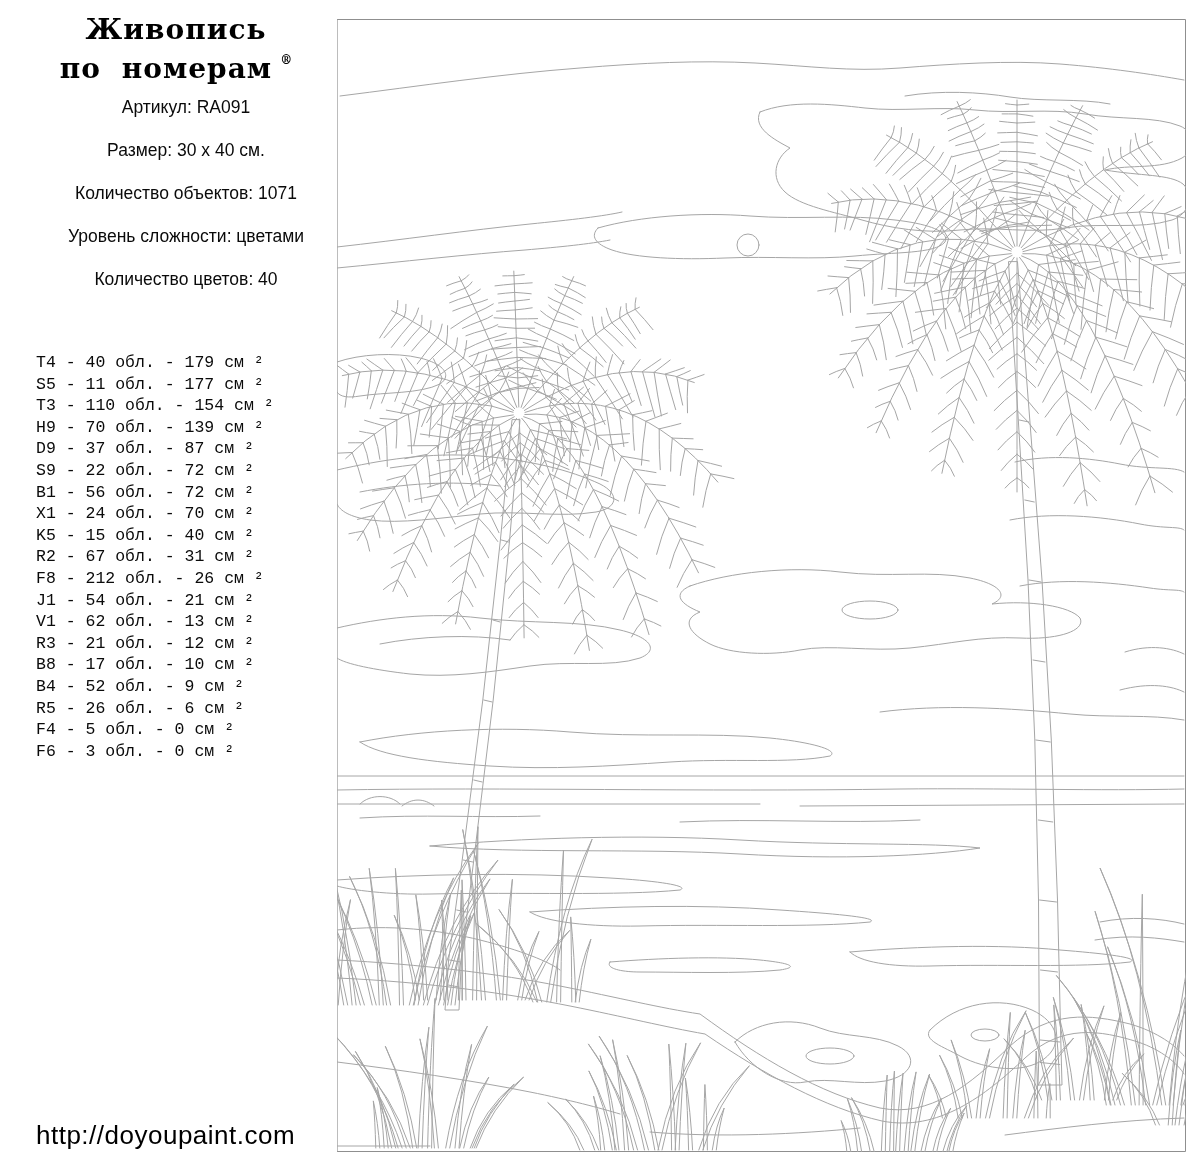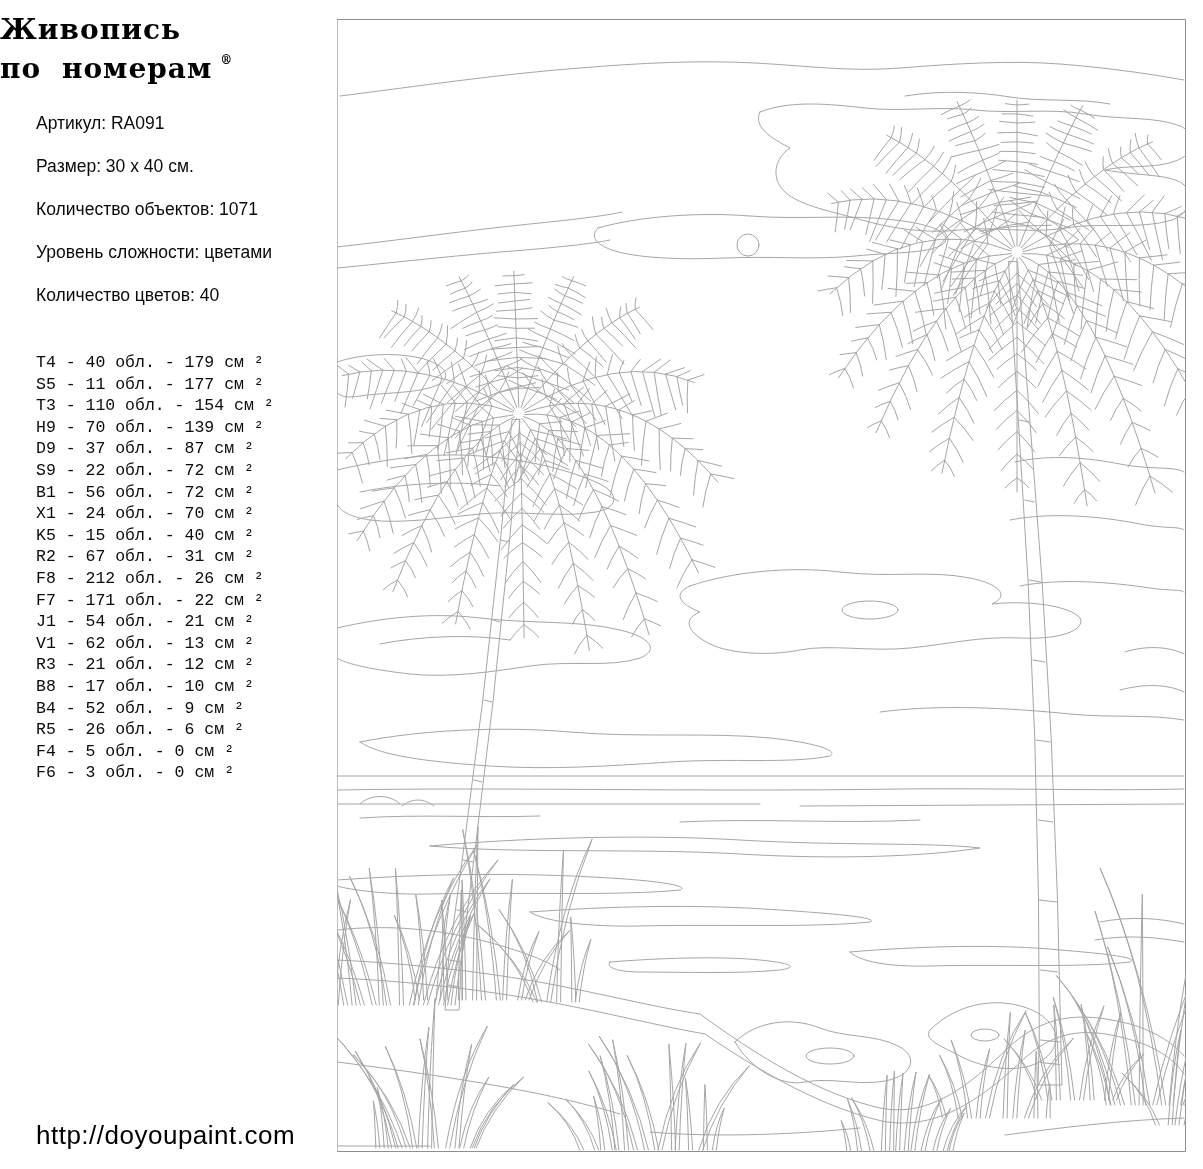--- a/index.html
+++ b/index.html
@@ -5,28 +5,28 @@
   html,body{margin:0;padding:0;background:#fff;}
   body{
     width:1203px;height:1169px;position:relative;overflow:hidden;
     font-family:"Liberation Sans",sans-serif;color:#000;
   }
   .sheet{position:absolute;inset:0;background:#fff;}
 
   
   .sidebar{position:absolute;left:0;top:0;width:337px;height:1169px;}
   .logo{
-    position:absolute;left:0;top:14px;width:352px;text-align:left;
+    position:absolute;left:0;top:14px;width:352px;text-align:center;
     font-family:"DejaVu Serif",serif;font-weight:bold;color:#000;
   }
   .logo-line1{font-size:28px;line-height:32px;letter-spacing:1px;}
   .logo-line2{font-size:28px;line-height:36px;letter-spacing:1px;word-spacing:10px;}
   .logo sup{font-size:12px;margin-left:8px;letter-spacing:0;word-spacing:0;position:relative;top:-4px;}
   .info{position:absolute;left:36px;top:98px;width:300px;}
-  .info p{margin:16px 0 24px 0;font-size:17.5px;line-height:19px;color:#0a0a0a;}
+  .info p{margin:0 0 24px 0;font-size:17.5px;line-height:19px;color:#0a0a0a;text-align:center;}
   .color-list{
     position:absolute;left:36px;top:352px;width:300px;margin:0;padding:0;list-style:none;
   }
   .color-list li{font-size:16.5px;line-height:21.6px;color:#0a0a0a;font-family:Liberation Mono, monospace;}
   .site-url{
     position:absolute;left:36px;top:1120px;font-size:26px;color:#000;text-decoration:none;
     letter-spacing:0.5px;
   }
 
   
@@ -62,21 +62,20 @@
       <li>S5 - 11 обл. - 177 см ²</li>
       <li>T3 - 110 обл. - 154 см ²</li>
       <li>H9 - 70 обл. - 139 см ²</li>
       <li>D9 - 37 обл. - 87 см ²</li>
       <li>S9 - 22 обл. - 72 см ²</li>
       <li>B1 - 56 обл. - 72 см ²</li>
       <li>X1 - 24 обл. - 70 см ²</li>
       <li>K5 - 15 обл. - 40 см ²</li>
       <li>R2 - 67 обл. - 31 см ²</li>
       <li>F8 - 212 обл. - 26 см ²</li>
-      <li>F7 - 171 обл. - 22 см ²</li>
       <li>J1 - 54 обл. - 21 см ²</li>
       <li>V1 - 62 обл. - 13 см ²</li>
       <li>R3 - 21 обл. - 12 см ²</li>
       <li>B8 - 17 обл. - 10 см ²</li>
       <li>B4 - 52 обл. - 9 см ²</li>
       <li>R5 - 26 обл. - 6 см ²</li>
       <li>F4 - 5 обл. - 0 см ²</li>
       <li>F6 - 3 обл. - 0 см ²</li>
     </ul>
 

